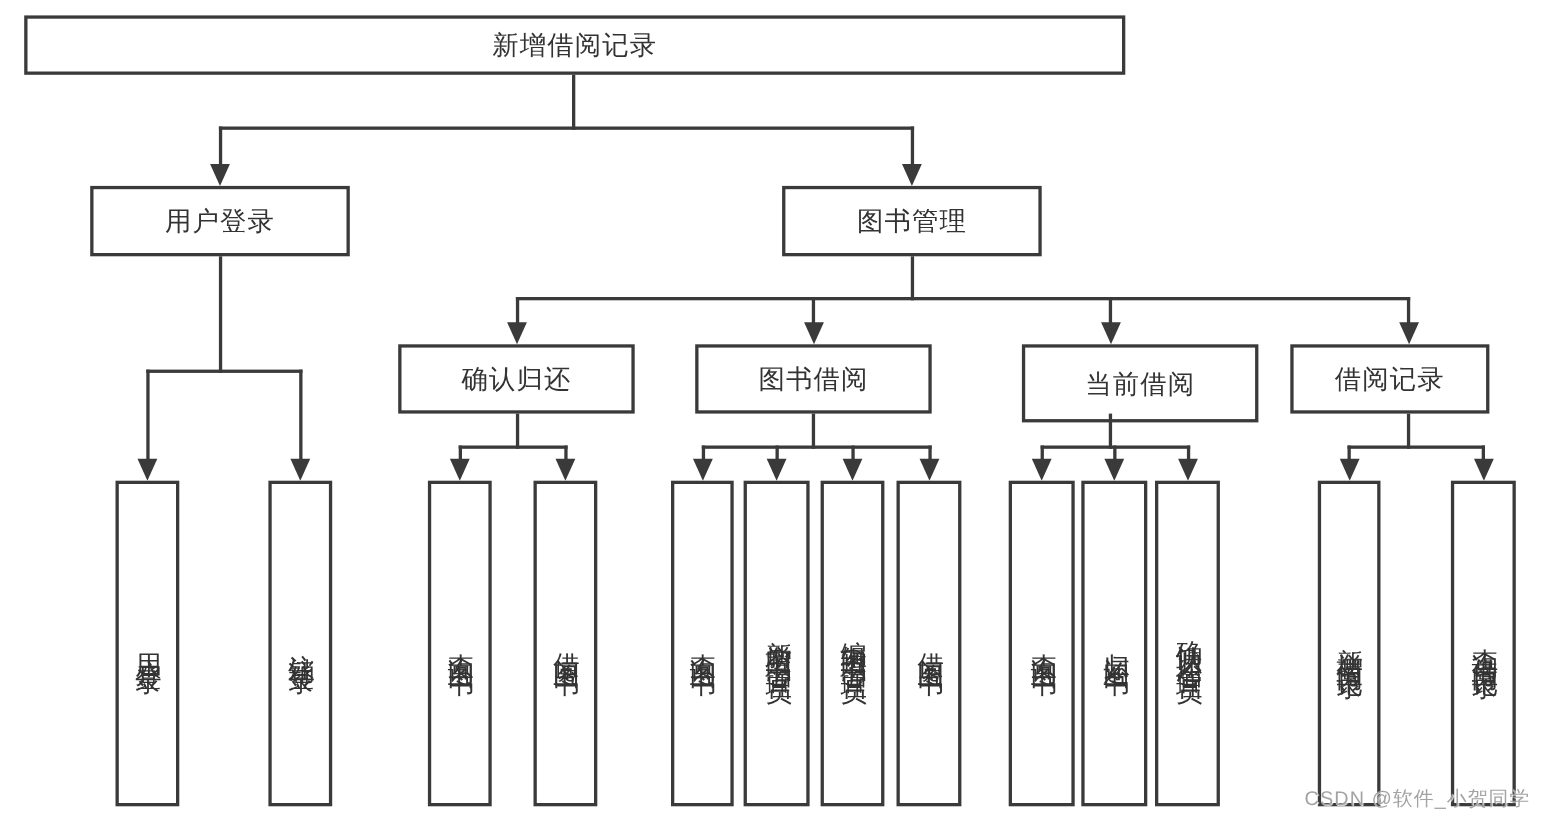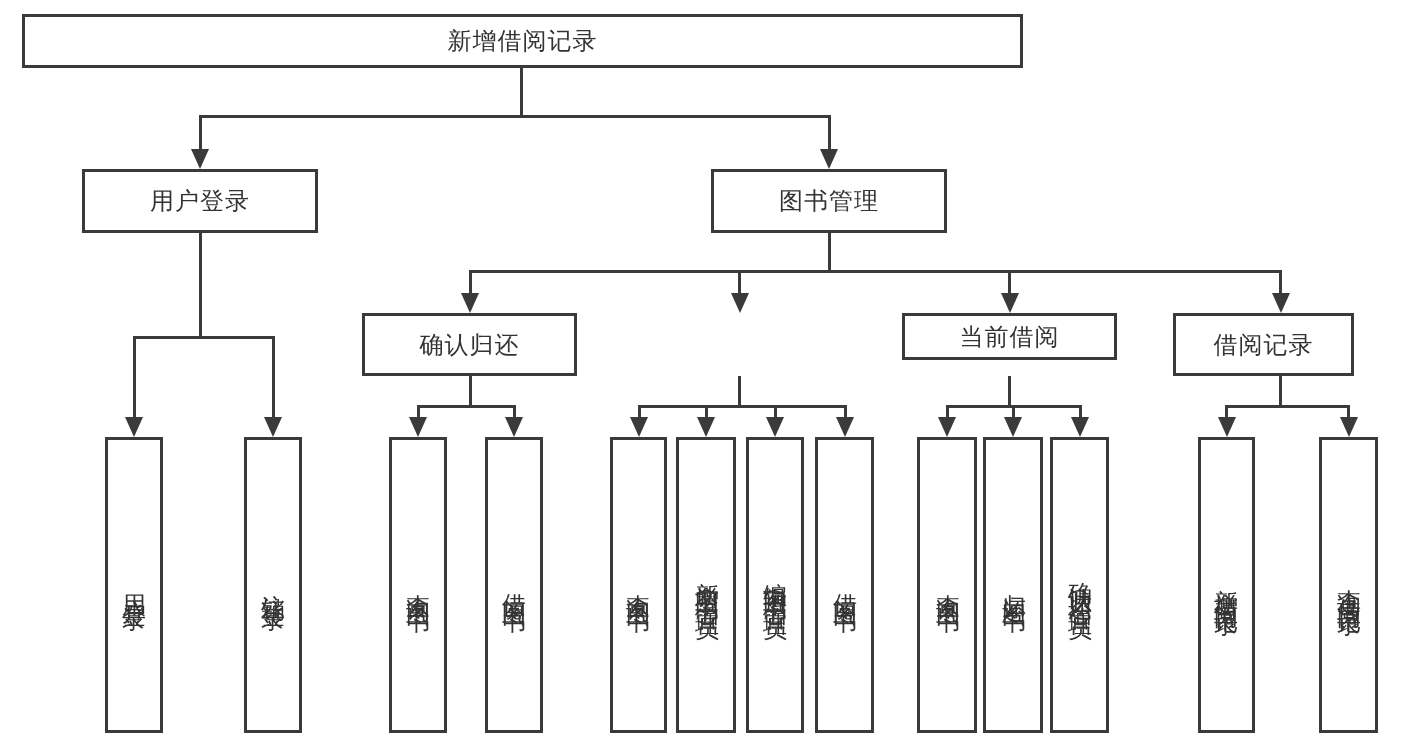--- a/index.html
+++ b/index.html
@@ -76,21 +76,22 @@
   <div class="arrow" style="left:1272px;top:293px"></div>
 
   <div class="vline" style="left:199px;top:233px;height:106px"></div>
   <div class="hline" style="left:133px;top:336px;width:142px"></div>
   <div class="vline" style="left:133px;top:336px;height:84px"></div>
   <div class="vline" style="left:272px;top:336px;height:84px"></div>
   <div class="arrow" style="left:125px;top:417px"></div>
   <div class="arrow" style="left:264px;top:417px"></div>
 
   <div class="box h" style="left:362px;top:313px;width:215px;height:63px">确认归还</div>
-  <div class="box h" style="left:902px;top:313px;width:215px;height:47px">当前借阅</div>
+  <div class="box h" style="left:632px;top:313px;width:215px;height:63px">图书借阅</div>
+  <div class="box h" style="left:929px;top:313px;width:215px;height:71px">当前借阅</div>
   <div class="box h" style="left:1173px;top:313px;width:181px;height:63px">借阅记录</div>
 
   <div class="vline" style="left:469px;top:376px;height:32px"></div>
   <div class="hline" style="left:417px;top:405px;width:99px"></div>
   <div class="vline" style="left:417px;top:405px;height:14px"></div>
   <div class="vline" style="left:513px;top:405px;height:14px"></div>
   <div class="arrow" style="left:409px;top:417px"></div>
   <div class="arrow" style="left:505px;top:417px"></div>
 
   <div class="vline" style="left:738px;top:376px;height:32px"></div>
@@ -131,14 +132,15 @@
   <div class="box v" style="left:746px;top:437px;width:58px;height:296px">编辑图书（管理员）</div>
   <div class="box v" style="left:815px;top:437px;width:59px;height:296px">借阅图书</div>
 
   <div class="box v" style="left:917px;top:437px;width:60px;height:296px">查询图书</div>
   <div class="box v" style="left:983px;top:437px;width:60px;height:296px">归还图书</div>
   <div class="box v" style="left:1050px;top:437px;width:59px;height:296px">确认归还（管理员）</div>
 
   <div class="box v" style="left:1198px;top:437px;width:57px;height:296px">新增借阅记录</div>
   <div class="box v" style="left:1319px;top:437px;width:59px;height:296px">查询借阅记录</div>
 
+  <div id="watermark">CSDN @软件_小贺同学</div>
 
 </div>
 
 </body></html>

